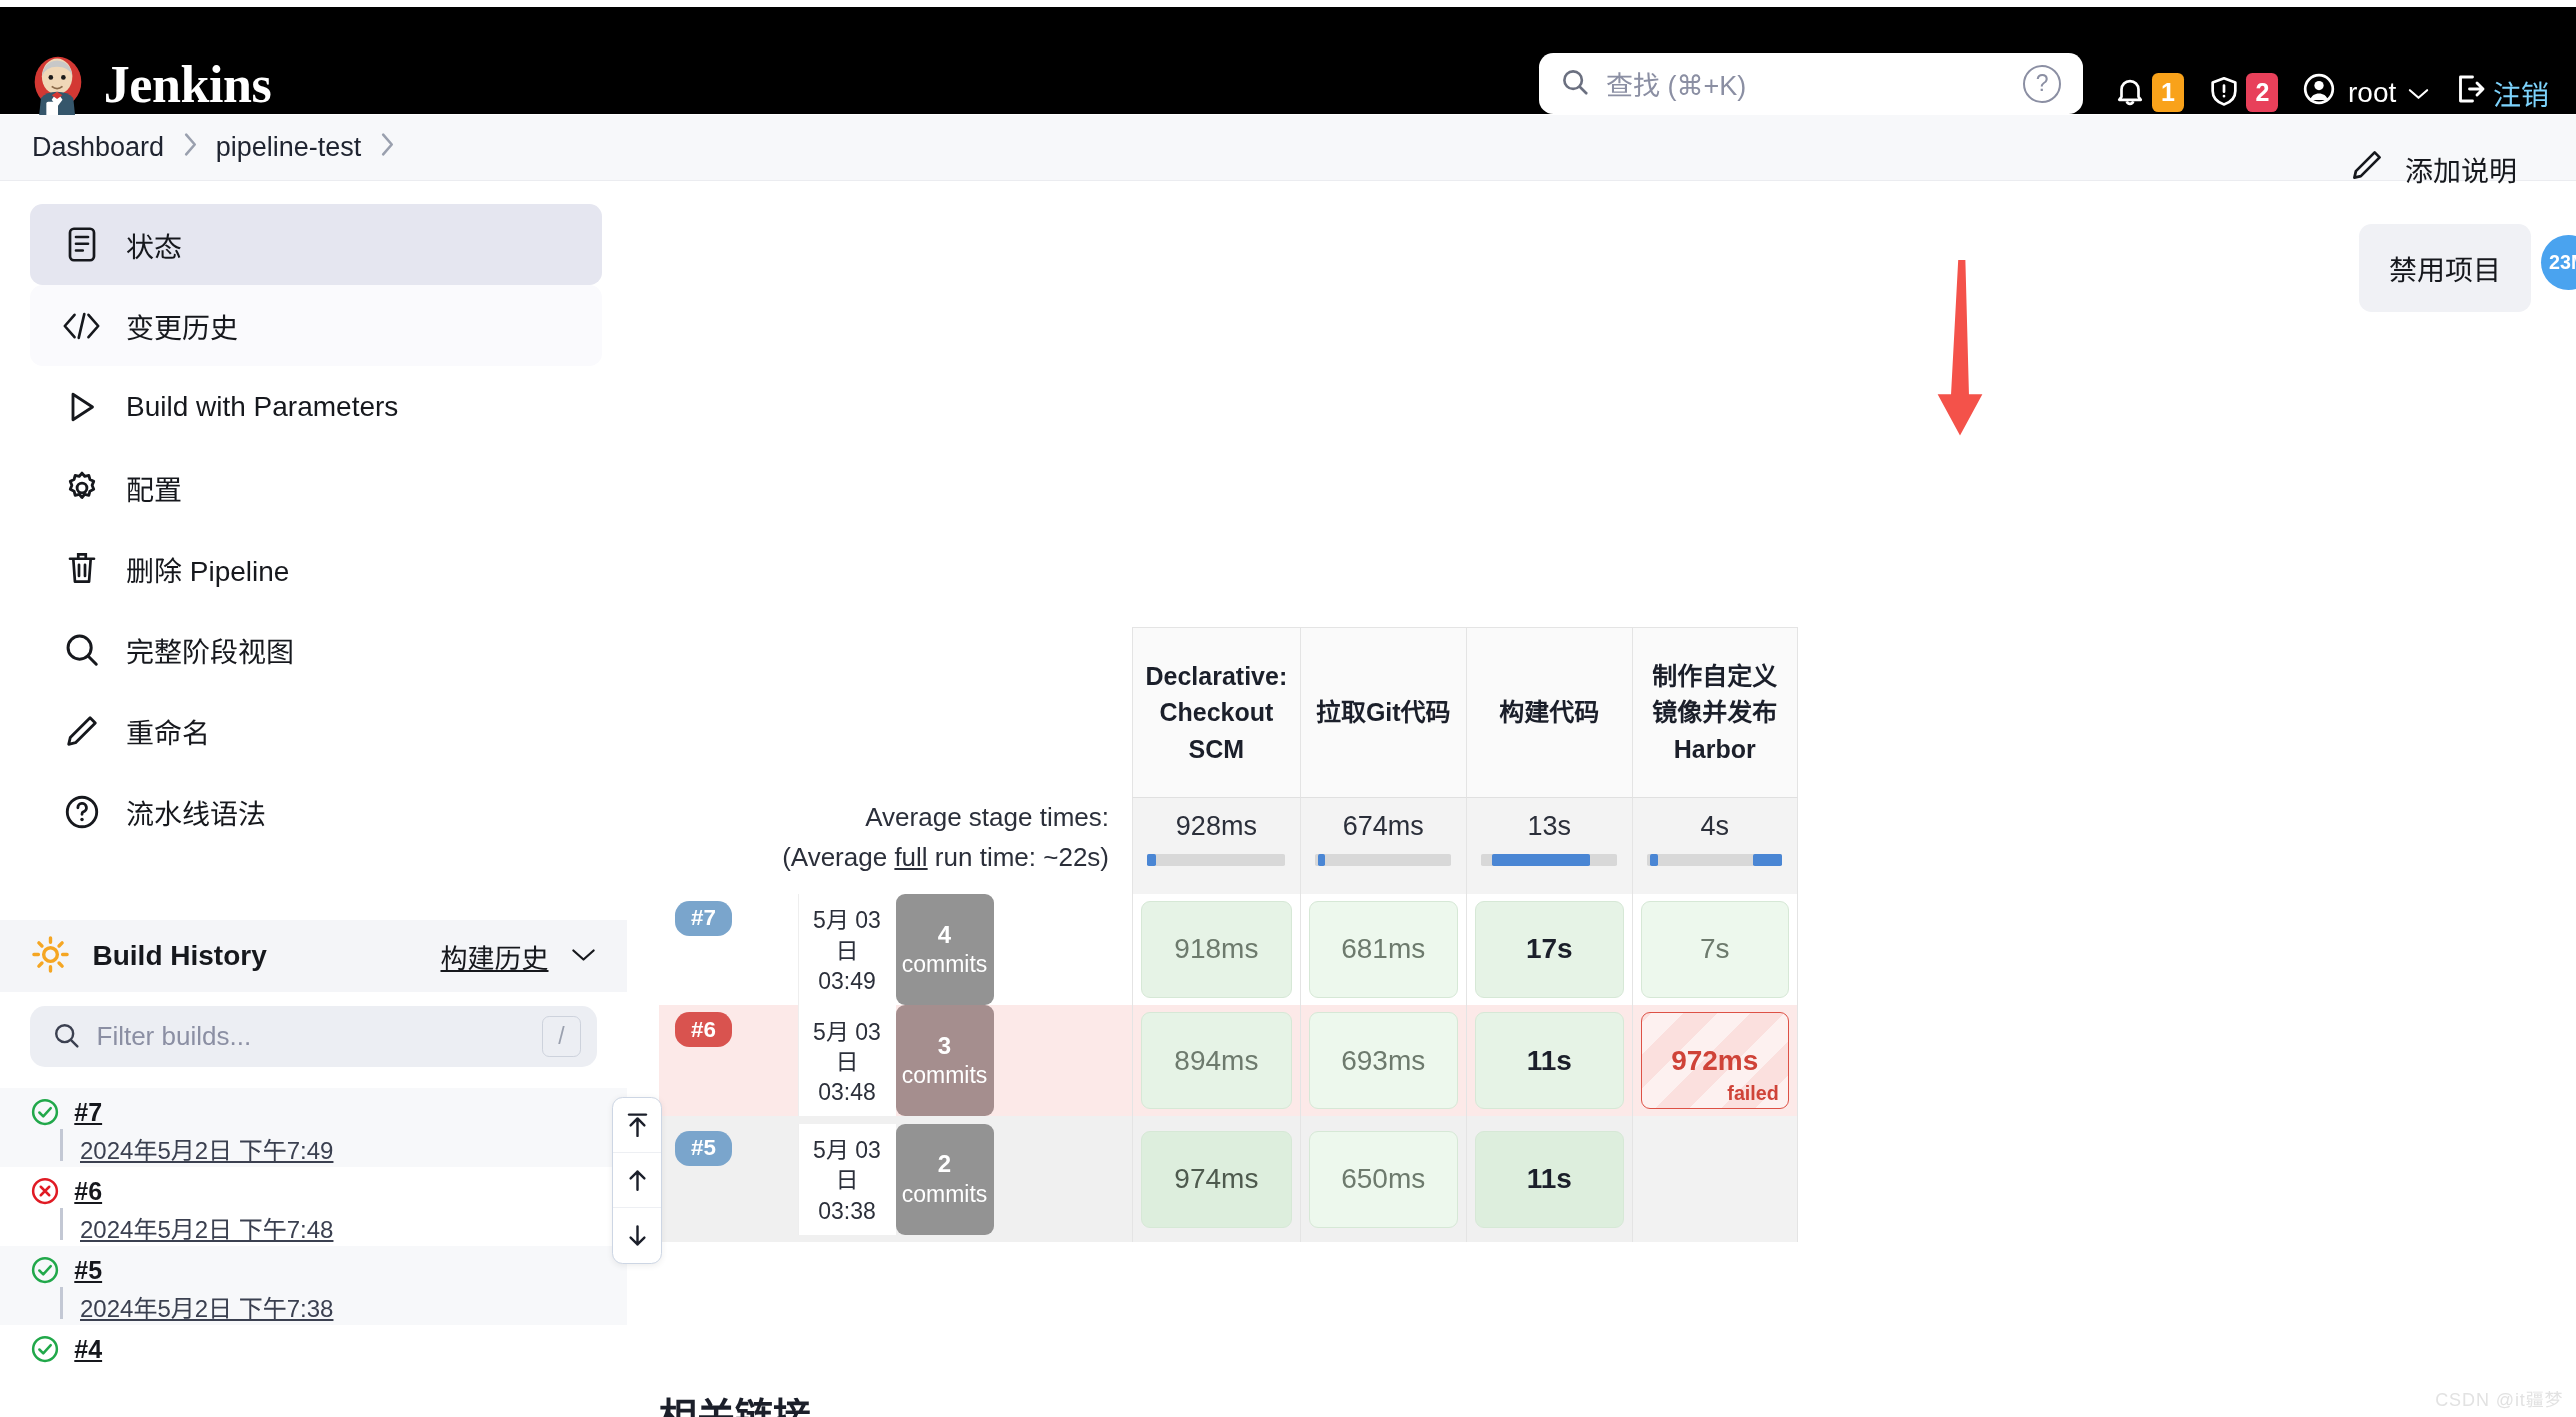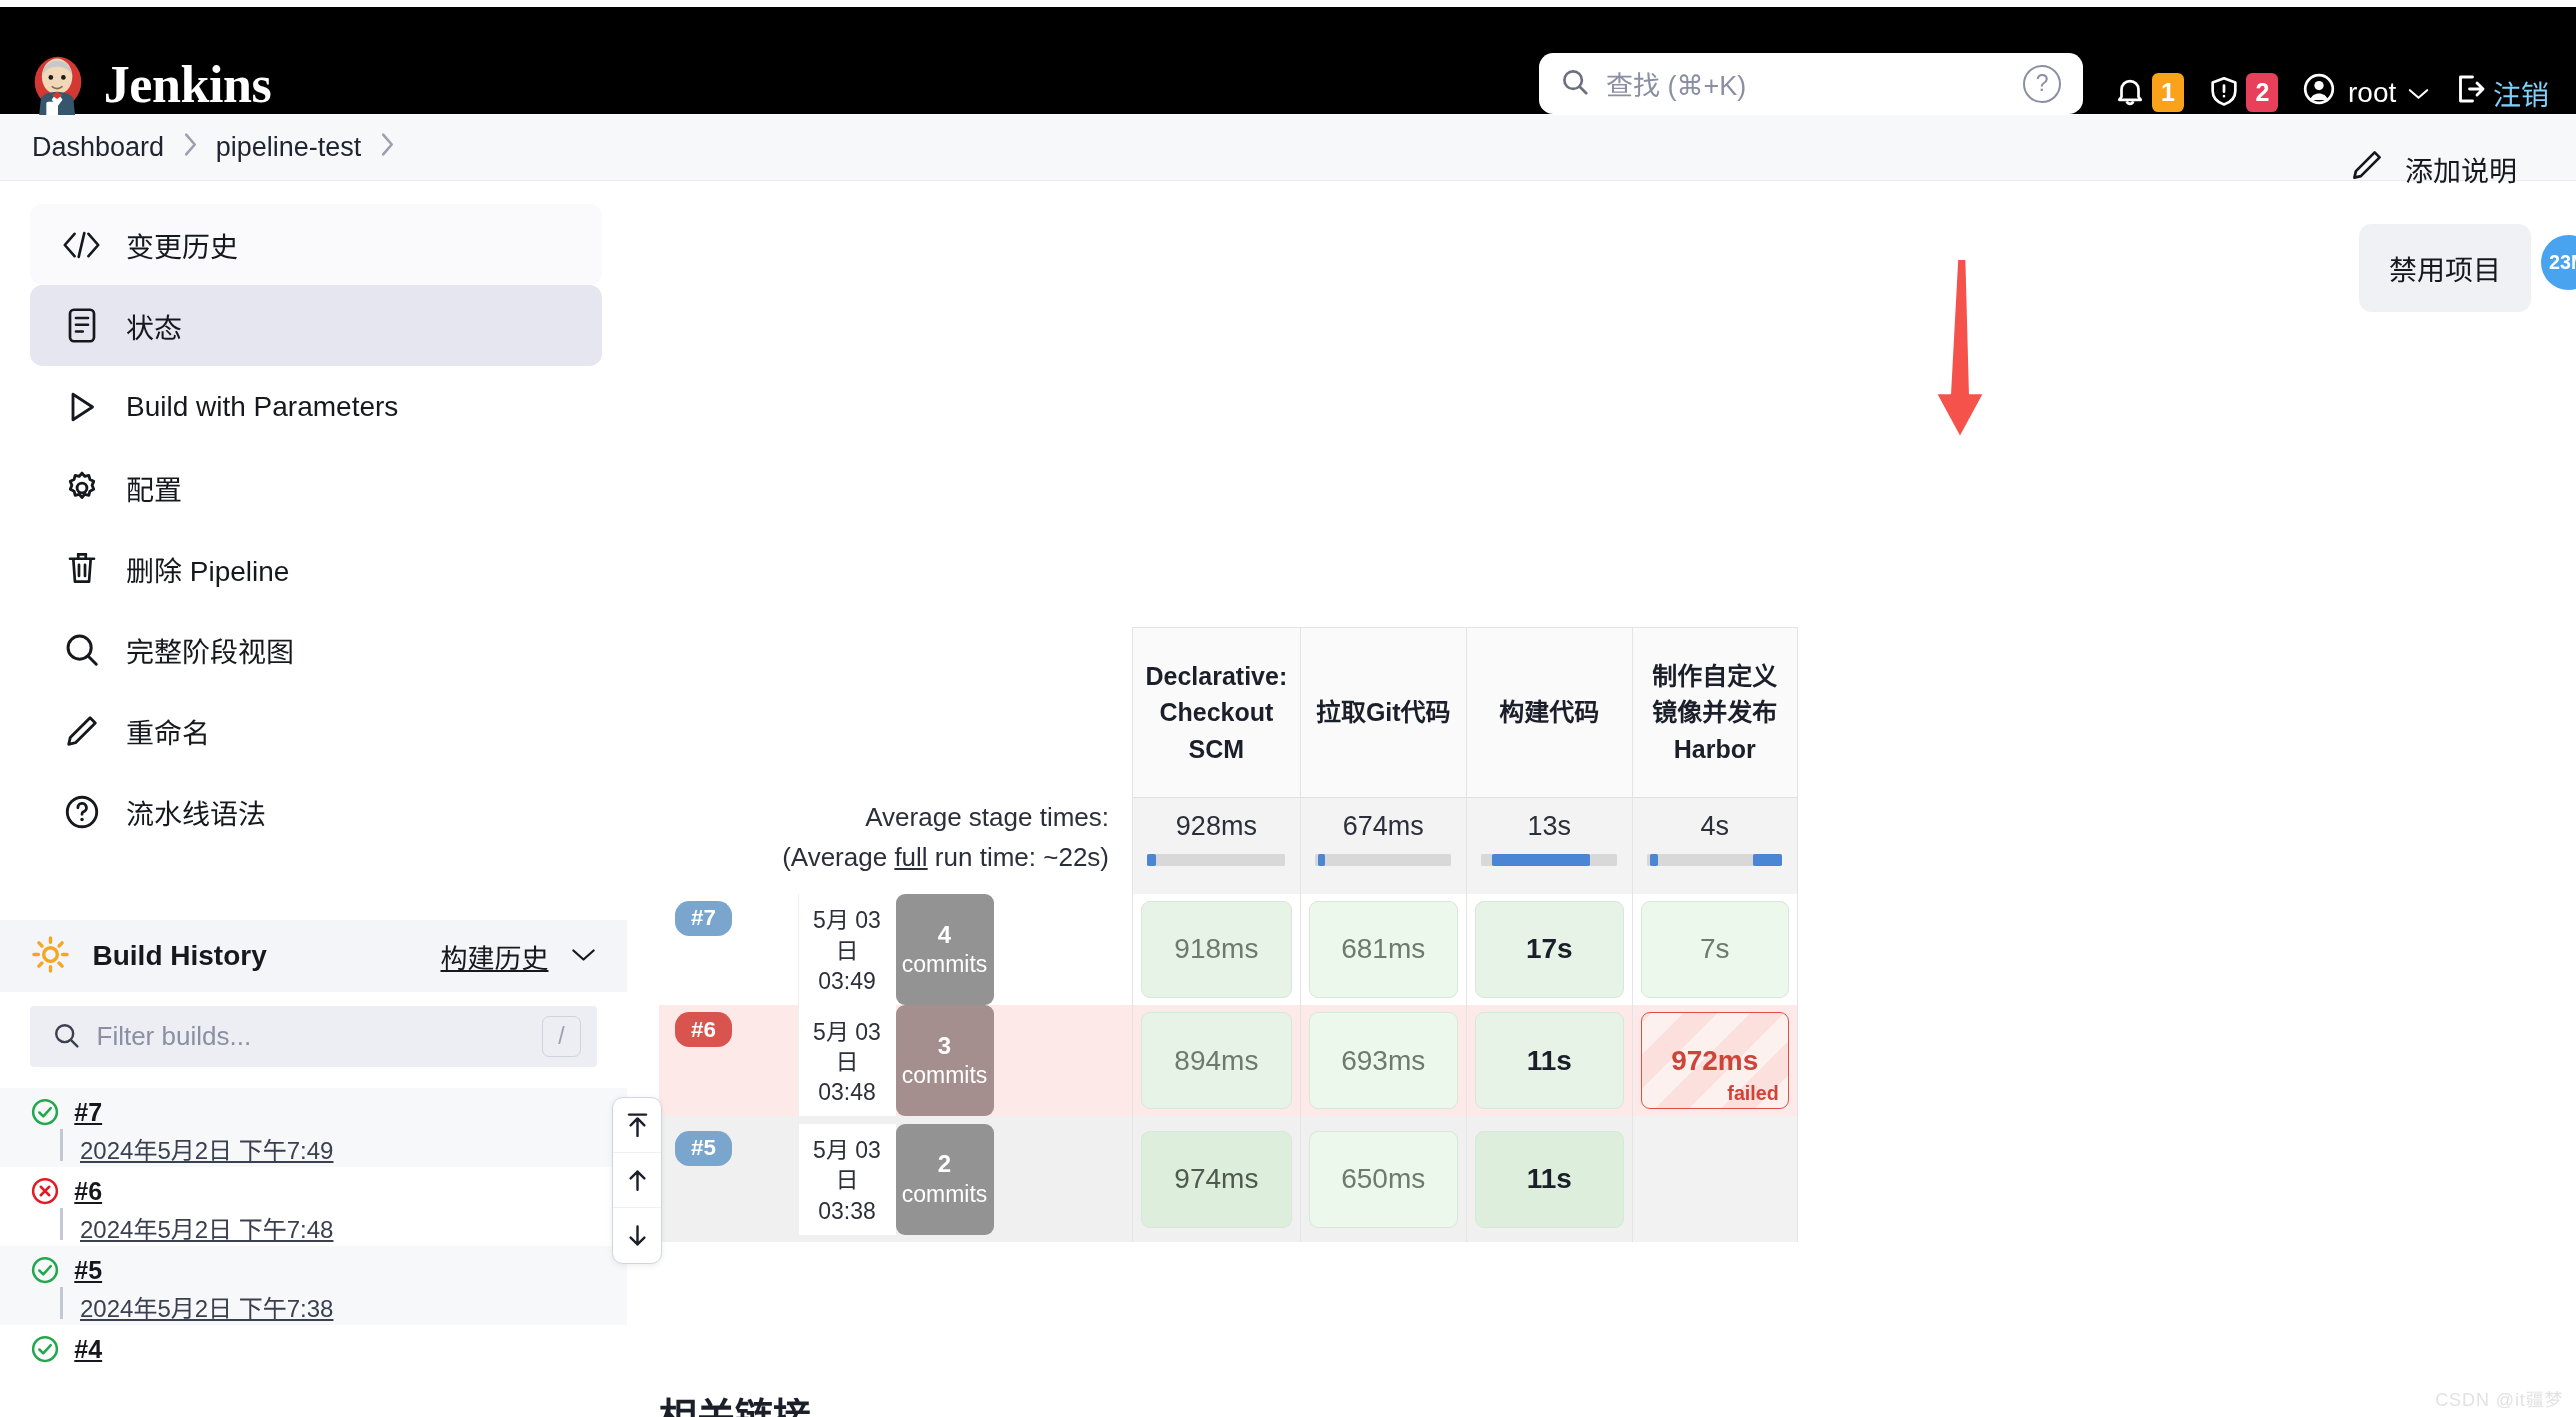--- a/index.html
+++ b/index.html
@@ -69,21 +69,21 @@
   
   .bh-header {
     position: absolute; left: 0; top: 920px; width: 627px; height: 72px;
     background: #f4f5f8; display: flex; align-items: center; padding: 0 30px 0 30px; gap: 21.5px;
   }
   .bh-title { font-size: 28px; font-weight: 700; color: #16181d; }
   .bh-spacer { flex: 1; }
   .bh-link { font-size: 27px; color: #16181d; text-decoration: underline; cursor: pointer; }
   .filter-row { position: absolute; left: 0; top: 1006px; width: 627px; padding: 0 30px; }
   .filter-box {
-    height: 61px; background: #eceef3; border-radius: 4px; display: flex;
+    height: 61px; background: #eceef3; border-radius: 15px; display: flex;
     align-items: center; padding: 0 16px 0 21.5px; gap: 16px;
   }
   .filter-ph { flex: 1; font-size: 26px; color: #8b8fa3; }
   .slash-key {
     width: 39px; height: 41px; border: 1.3px solid #cdd2dc; border-radius: 7.2px;
     color: #9aa0ae; font-size: 23px; display: flex; align-items: center; justify-content: center;
   }
   .build-list { position: absolute; left: 0; top: 1088px; width: 627px; }
   .build-row { height: 79px; padding: 0 30px; position: relative; }
   .build-row.alt { background: #f7f8fa; }
@@ -309,38 +309,38 @@
     <span class="crumb">pipeline-test</span>
     <span class="crumb-sep">
       <svg width="19.7" height="27" viewBox="0 0 14 22" fill="none" stroke="#9aa0ae" stroke-width="2.1">
         <path d="M4 3l7 8-7 8" stroke-linecap="round" stroke-linejoin="round"></path>
       </svg>
     </span>
   </div>
 
   <div class="sidebar">
 
+    <div class="side-item active">
+      <span class="side-icon">
+        <svg width="36" height="39" viewBox="0 0 24 26" fill="none" stroke="#16181d" stroke-width="1.8">
+          <rect x="4" y="2.5" width="16" height="21" rx="2.6"></rect>
+          <path d="M8 8h8M8 12.5h8M8 17h4.5" stroke-linecap="round"></path>
+        </svg>
+      </span>
+      <span>状态</span>
+    </div>
+
     <div class="side-item hovered">
       <span class="side-icon">
         <svg width="41" height="34" viewBox="0 0 28 22" fill="none" stroke="#16181d" stroke-width="1.9">
           <path d="M9 3L2 11l7 8M19 3l7 8-7 8" stroke-linecap="round" stroke-linejoin="round"></path>
           <path d="M16 2.5l-4 17" stroke-linecap="round"></path>
         </svg>
       </span>
       <span>变更历史</span>
-    </div>
-
-    <div class="side-item active">
-      <span class="side-icon">
-        <svg width="36" height="39" viewBox="0 0 24 26" fill="none" stroke="#16181d" stroke-width="1.8">
-          <rect x="4" y="2.5" width="16" height="21" rx="2.6"></rect>
-          <path d="M8 8h8M8 12.5h8M8 17h4.5" stroke-linecap="round"></path>
-        </svg>
-      </span>
-      <span>状态</span>
     </div>
 
     <div class="side-item">
       <span class="side-icon">
         <svg width="36" height="38" viewBox="0 0 24 24" fill="none" stroke="#16181d" stroke-width="1.9">
           <path d="M6 3.5l13 8.5-13 8.5z" stroke-linejoin="round"></path>
         </svg>
       </span>
       <span>Build with Parameters</span>
     </div>

